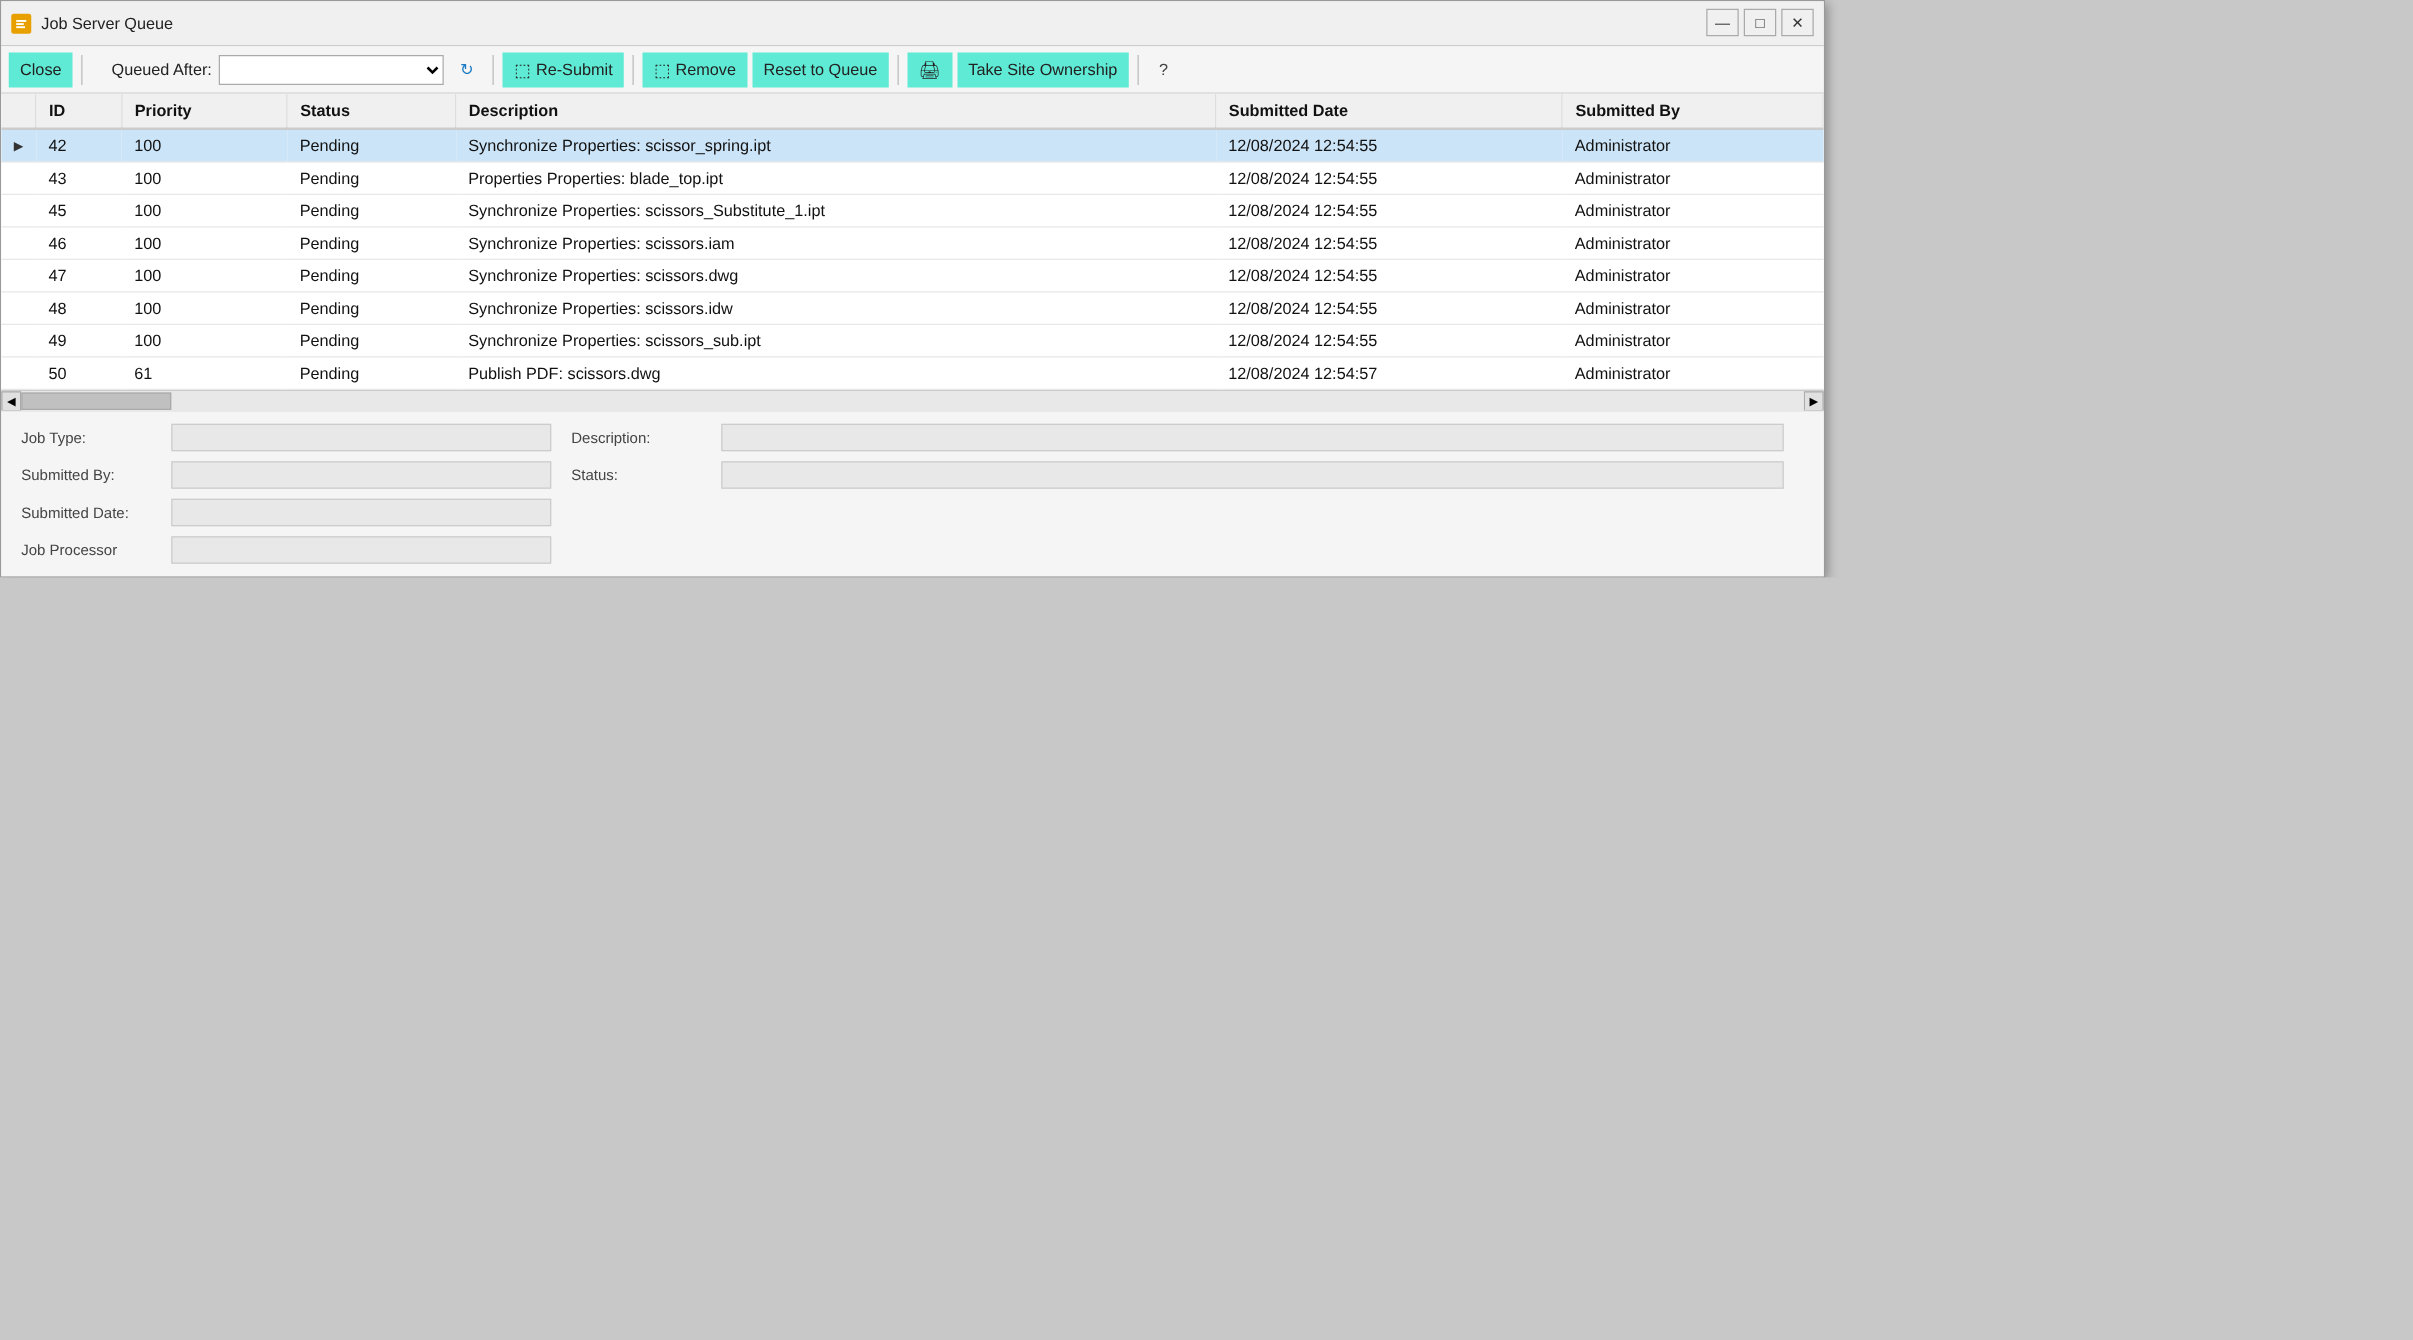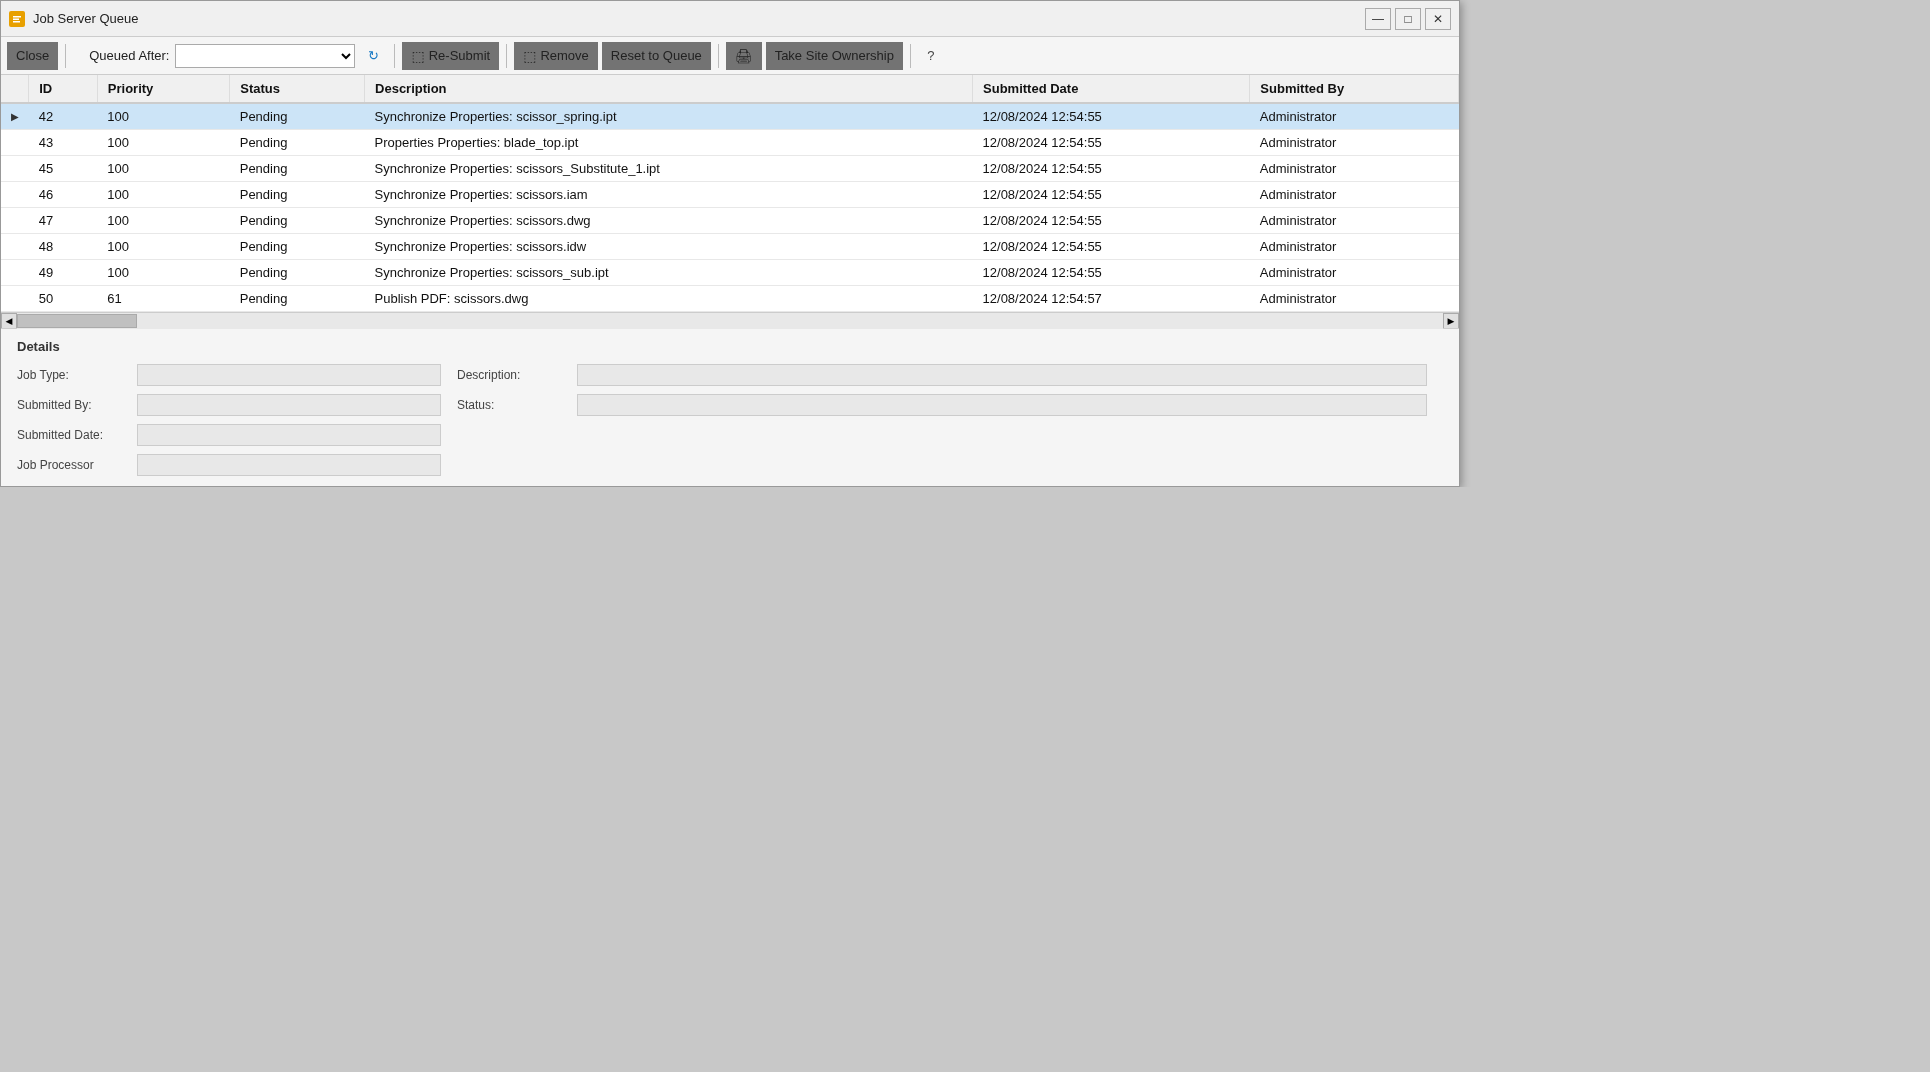--- a/index.html
+++ b/index.html
@@ -12,21 +12,20 @@
       border: 1px solid #999;
       box-shadow: 2px 2px 8px rgba(0,0,0,0.3);
       display: flex;
       flex-direction: column;
     }
 
     .title-bar {
       background: #f0f0f0;
       border-bottom: 1px solid #ccc;
       display: flex;
-      align-items: center;
       justify-content: space-between;
       padding: 6px 8px;
       height: 36px;
     }
 
     .title-bar-left {
       display: flex;
       align-items: center;
       gap: 8px;
     }
@@ -64,21 +63,21 @@
       background: #f5f5f5;
       border-bottom: 1px solid #ccc;
       display: flex;
       align-items: center;
       padding: 4px 6px;
       gap: 4px;
       height: 38px;
     }
 
     .toolbar-btn {
-      background: #737373;
+      background: #5eead4;
       border: 1px solid transparent;
       padding: 3px 8px;
       cursor: pointer;
       display: flex; align-items: center; gap: 4px;
       color: #222;
       height: 28px;
     }
 
     .toolbar-separator {
       width: 1px; height: 24px;
@@ -406,21 +405,20 @@
 
   <div class="scrollbar-area">
     <div class="scrollbar-left-btn">◀</div>
     <div class="scrollbar-track">
       <div class="scrollbar-thumb"></div>
     </div>
     <div class="scrollbar-right-btn">▶</div>
   </div>
 
   <div class="details-panel">
-    <div class="details-title">Details</div>
     <div class="details-grid">
 
       <span class="details-label">Job Type:</span>
       <div class="details-value"></div>
       <span class="details-label">Description:</span>
       <div class="details-value-wide"></div>
 
       <span class="details-label">Submitted By:</span>
       <div class="details-value"></div>
       <span class="details-label">Status:</span>

